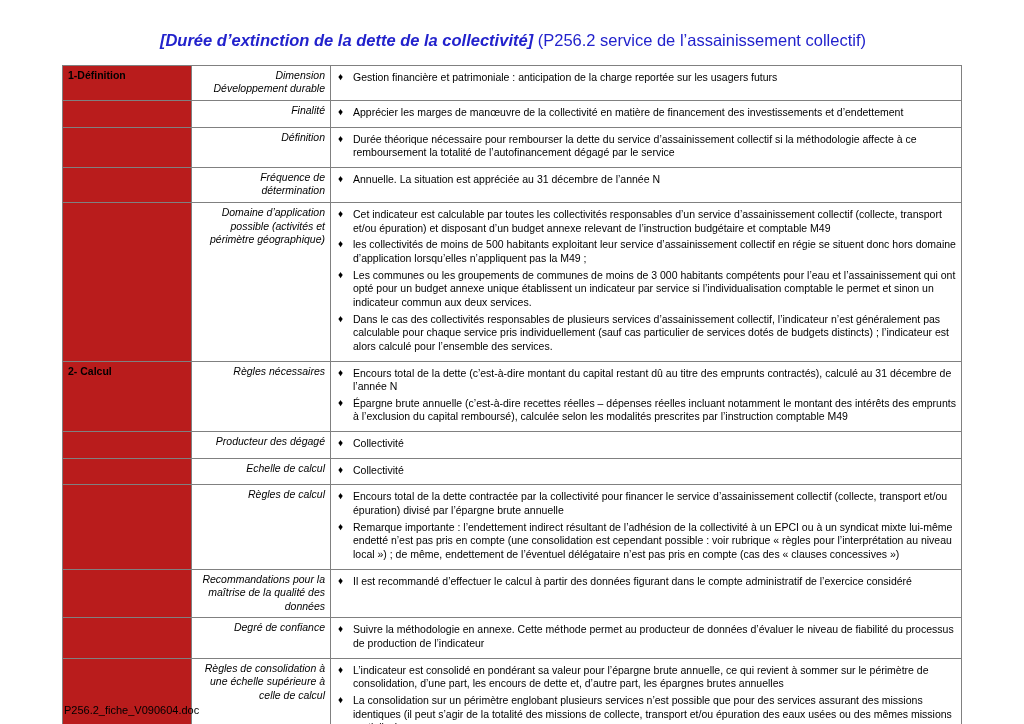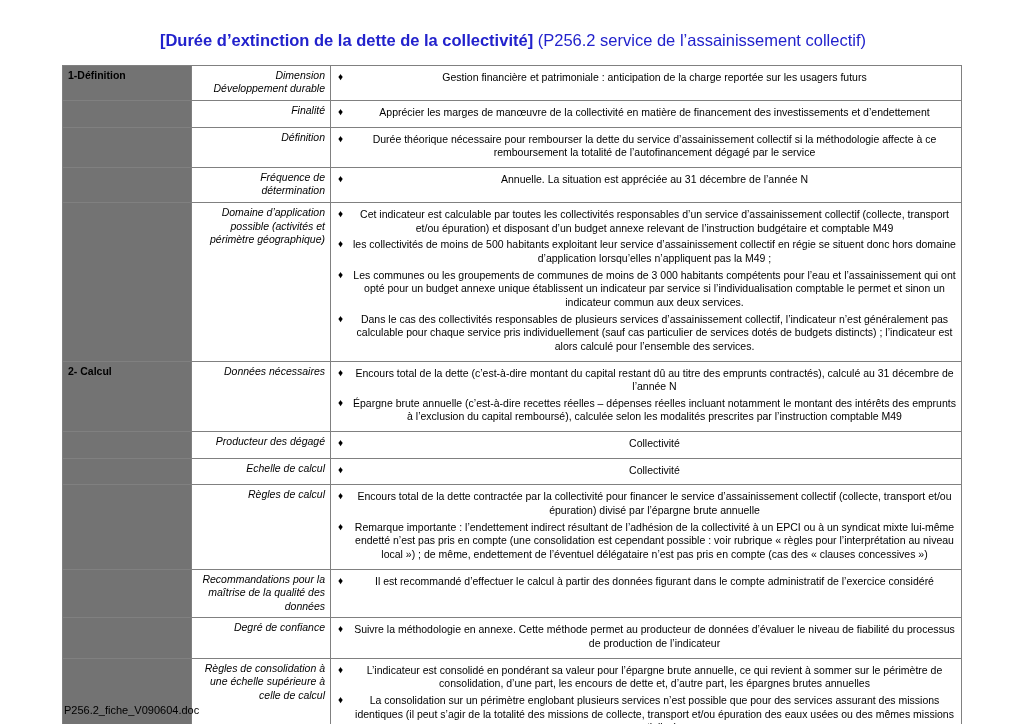--- a/index.html
+++ b/index.html
@@ -23,39 +23,40 @@
   }
   .doc-title {
     text-align: center;
     font-size: 16.5px;
     color: #2222cc;
     margin: 8px 0 14px 0;
     line-height: 1.25;
   }
   .doc-title .bold {
     font-weight: bold;
+    font-style: italic;
   }
   .doc-title .normal {
     font-weight: normal;
   }
   table.sheet {
     width: 900px;
     border-collapse: collapse;
     table-layout: fixed;
   }
   table.sheet td {
     border: 1px solid #808080;
     vertical-align: top;
     padding: 3px 5px 4px 5px;
     font-size: 10.5px;
     line-height: 1.30;
   }
   td.section {
     width: 118px;
-    background: #737373;
+    background: #b91c1c;
     font-weight: bold;
     font-size: 11px;
     padding-left: 6px;
     padding-top: 5px;
   }
   td.section.blank {
     font-weight: normal;
   }
   td.label {
     width: 128px;
@@ -71,21 +72,21 @@
   }
   ul.bullets {
     list-style: none;
     margin: 0;
     padding: 0;
   }
   ul.bullets li {
     position: relative;
     padding-left: 17px;
     margin: 2px 0 3px 0;
-    text-align: center;
+    text-align: left;
   }
   ul.bullets li:before {
     content: "\2666";
     position: absolute;
     left: 2px;
     top: -1px;
     font-size: 10px;
     color: #000;
   }
   .footer {
@@ -150,21 +151,21 @@
             <ul class="bullets">
               <li>Cet indicateur est calculable par toutes les collectivités responsables d’un service d’assainissement collectif (collecte, transport et/ou épuration) et disposant d’un budget annexe relevant de l’instruction budgétaire et comptable M49</li>
               <li>les collectivités de moins de 500 habitants exploitant leur service d’assainissement collectif en régie se situent donc hors domaine d’application lorsqu’elles n’appliquent pas la M49 ;</li>
               <li>Les communes ou les groupements de communes de moins de 3 000 habitants compétents pour l’eau et l’assainissement qui ont opté pour un budget annexe unique établissent un indicateur par service si l’individualisation comptable le permet et sinon un indicateur commun aux deux services.</li>
               <li>Dans le cas des collectivités responsables de plusieurs services d’assainissement collectif, l’indicateur n’est généralement pas calculable pour chaque service pris individuellement (sauf cas particulier de services dotés de budgets distincts)  ; l’indicateur est alors calculé pour l’ensemble des services.</li>
             </ul>
           </td>
         </tr>
         <tr>
           <td class="section">2- Calcul</td>
-          <td class="label">Données nécessaires</td>
+          <td class="label">Règles nécessaires</td>
           <td class="content">
             <ul class="bullets">
               <li>Encours total de la dette (c’est-à-dire montant du capital restant dû au titre des emprunts contractés), calculé au 31 décembre de l’année N</li>
               <li>Épargne brute annuelle (c’est-à-dire recettes réelles – dépenses réelles incluant notamment le montant des intérêts des emprunts à l’exclusion du capital remboursé), calculée selon les modalités prescrites par l’instruction comptable M49</li>
             </ul>
           </td>
         </tr>
         <tr>
           <td class="section blank"></td>
           <td class="label">Producteur des dégagé</td>

